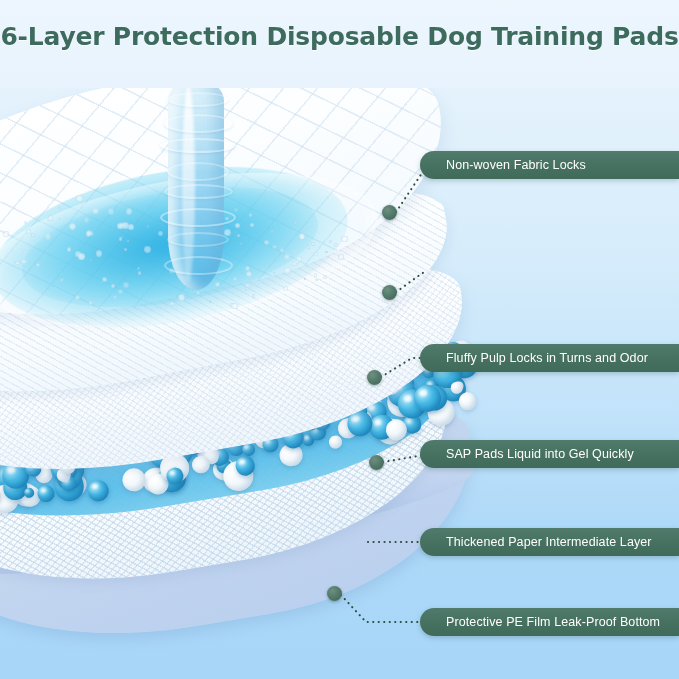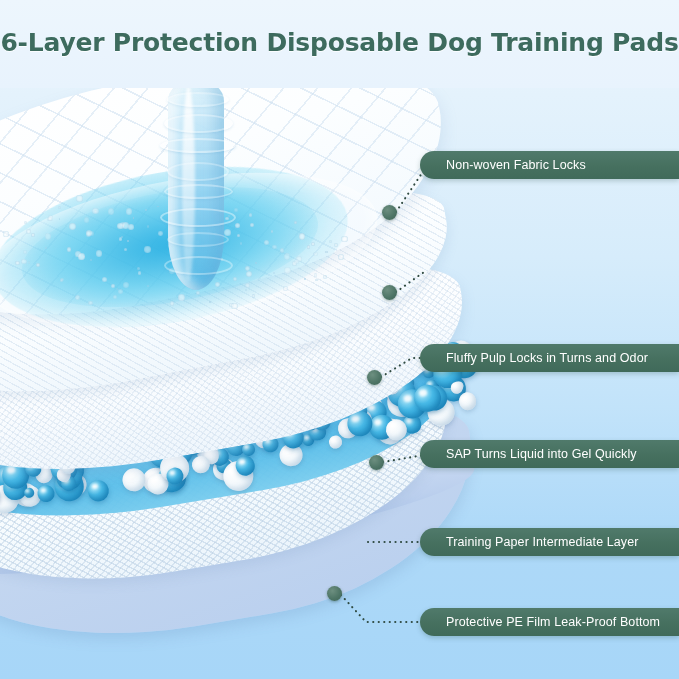--- a/index.html
+++ b/index.html
@@ -10,21 +10,21 @@
   }
   #stage{
     position:relative;width:679px;height:679px;overflow:hidden;
     background:linear-gradient(180deg,#eef7fd 0%,#e4f2fc 14%,#d6ecfb 38%,#c2e3fa 60%,#aed9f8 78%,#a7d6f8 100%);
   }
 
   
   .header{position:absolute;left:0;top:0;width:679px;height:88px;z-index:40;
     background:linear-gradient(180deg,#edf6fd 0%,#eaf4fd 60%,#e8f3fd 100%);}
   .title{
-    position:absolute;left:0;top:28px;width:679px;text-align:center;
+    position:absolute;left:0;top:22px;width:679px;text-align:center;
     font-size:25px;font-weight:bold;color:#3d6b5e;letter-spacing:-.2px;
     font-family:"DejaVu Sans", sans-serif;
     text-shadow:0 1px 0 rgba(255,255,255,.8);
   }
   .subtitle{
     position:absolute;left:0;top:60px;width:679px;text-align:center;
     font-size:14.5px;color:#4c5a60;letter-spacing:-.1px;
   }
 
   
@@ -558,28 +558,28 @@
     <div class="anchor" style="left:367px;top:370px;"></div>
     <div class="pill" style="left:420px;top:344px;width:259px;">
       <span>Fluffy Pulp Locks in Turns and Odor</span>
     </div>
 
     <svg class="connector" style="left:0;top:0;width:679px;height:679px;">
       <path d="M 383,462 L 424,455"></path>
     </svg>
     <div class="anchor" style="left:369px;top:455px;"></div>
     <div class="pill" style="left:420px;top:440px;width:259px;">
-      <span>SAP Turns Liquid into Gel Quickly</span>
+      <span>SAP Pads Liquid into Gel Quickly</span>
     </div>
 
     <svg class="connector" style="left:0;top:0;width:679px;height:679px;">
       <path d="M 368,542 L 424,542"></path>
     </svg>
     <div class="pill" style="left:420px;top:528px;width:259px;">
-      <span>Training Paper Intermediate Layer</span>
+      <span>Thickened Paper Intermediate Layer</span>
     </div>
 
     <svg class="connector" style="left:0;top:0;width:679px;height:679px;">
       <path d="M 341,595 L 366,622 L 424,622"></path>
     </svg>
     <div class="anchor" style="left:327px;top:586px;"></div>
     <div class="pill" style="left:420px;top:608px;width:259px;">
       <span>Protective PE Film Leak-Proof Bottom</span>
     </div>
 

